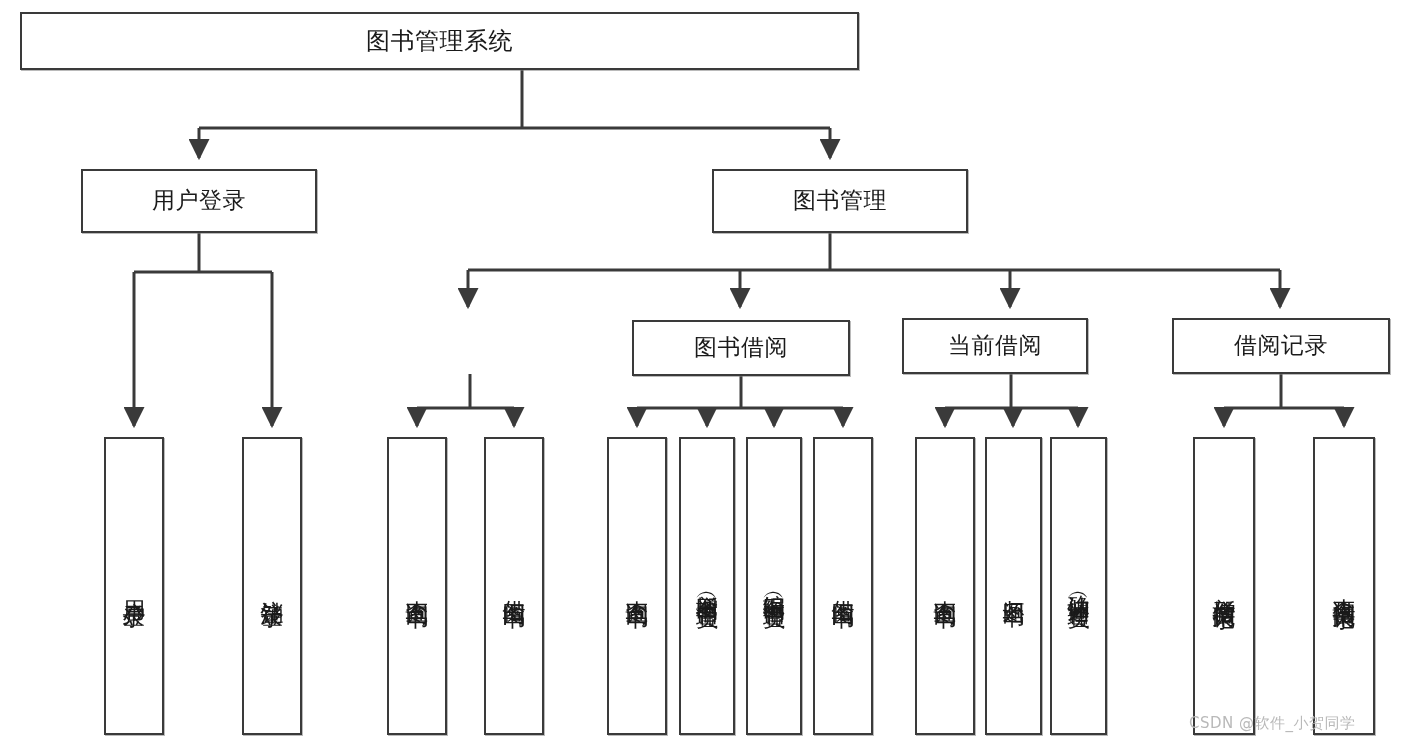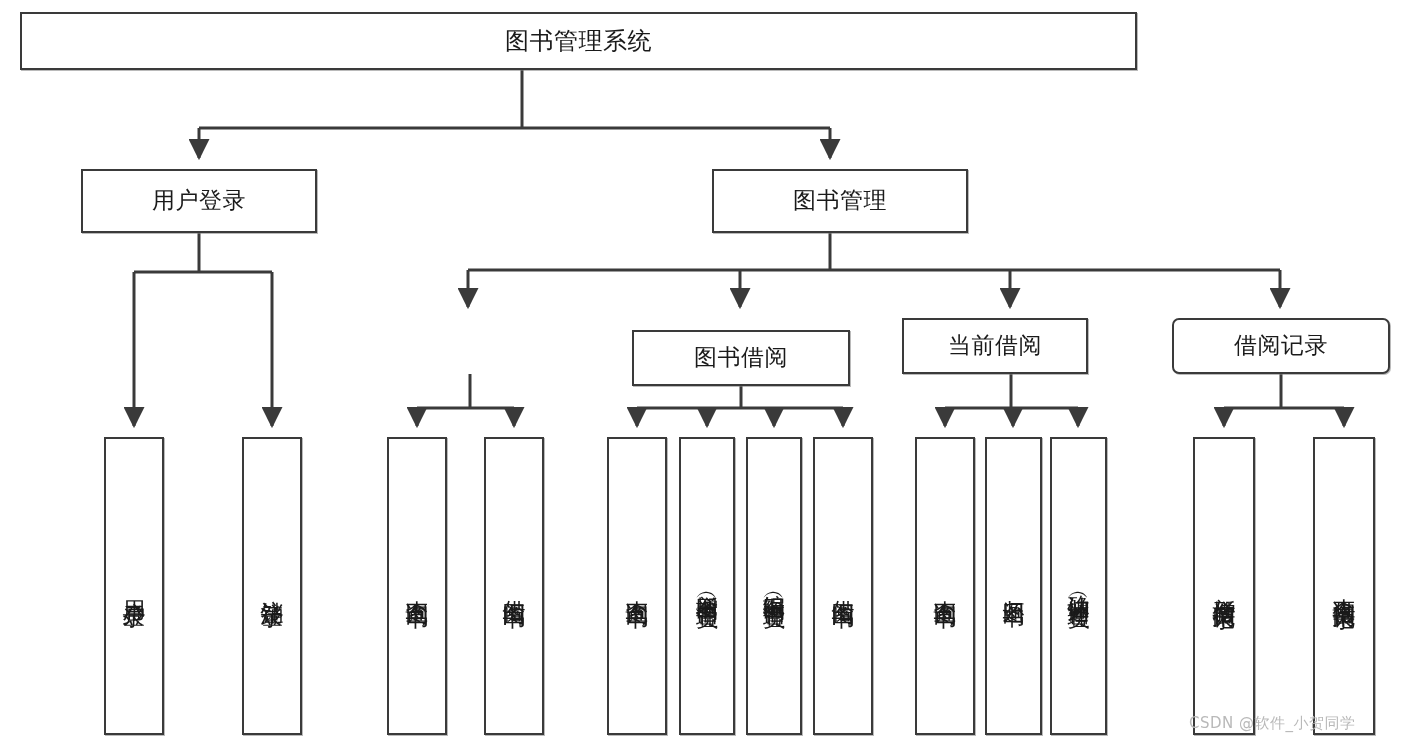--- a/index.html
+++ b/index.html
@@ -118,38 +118,38 @@
       <path d="M 1013 408 L 1013 426" marker-end="url(#arrow)"></path>
       <path d="M 1078 408 L 1078 426" marker-end="url(#arrow)"></path>
 
       <path d="M 1281 374 L 1281 408"></path>
       <path d="M 1224 408 L 1344 408"></path>
       <path d="M 1224 408 L 1224 426" marker-end="url(#arrow)"></path>
       <path d="M 1344 408 L 1344 426" marker-end="url(#arrow)"></path>
     </g>
   </svg>
 
-  <div class="node root" style="left:20px; top:12px; width:1117px; height:58px;">
+  <div class="node root" style="left:20px; top:12px; width:839px; height:58px;">
     <span class="node-label-h">图书管理系统</span>
   </div>
 
   <div class="node" style="left:81px; top:169px; width:236px; height:64px;">
     <span class="node-label-h">用户登录</span>
   </div>
   <div class="node" style="left:712px; top:169px; width:256px; height:64px;">
     <span class="node-label-h">图书管理</span>
   </div>
 
-  <div class="node" style="left:632px; top:330px; width:218px; height:56px;">
+  <div class="node" style="left:632px; top:320px; width:218px; height:56px;">
     <span class="node-label-h">图书借阅</span>
   </div>
   <div class="node" style="left:902px; top:318px; width:186px; height:56px;">
     <span class="node-label-h">当前借阅</span>
   </div>
-  <div class="node" style="left:1172px; top:318px; width:218px; height:56px;border-radius:7px;">
+  <div class="node" style="left:1172px; top:318px; width:218px; height:56px;">
     <span class="node-label-h">借阅记录</span>
   </div>
 
   <div class="node vertical" style="left:104px; top:437px; width:60px; height:298px;">
     <span class="node-label-v">用户登录</span>
   </div>
   <div class="node vertical" style="left:242px; top:437px; width:60px; height:298px;">
     <span class="node-label-v">注销登录</span>
   </div>
 

